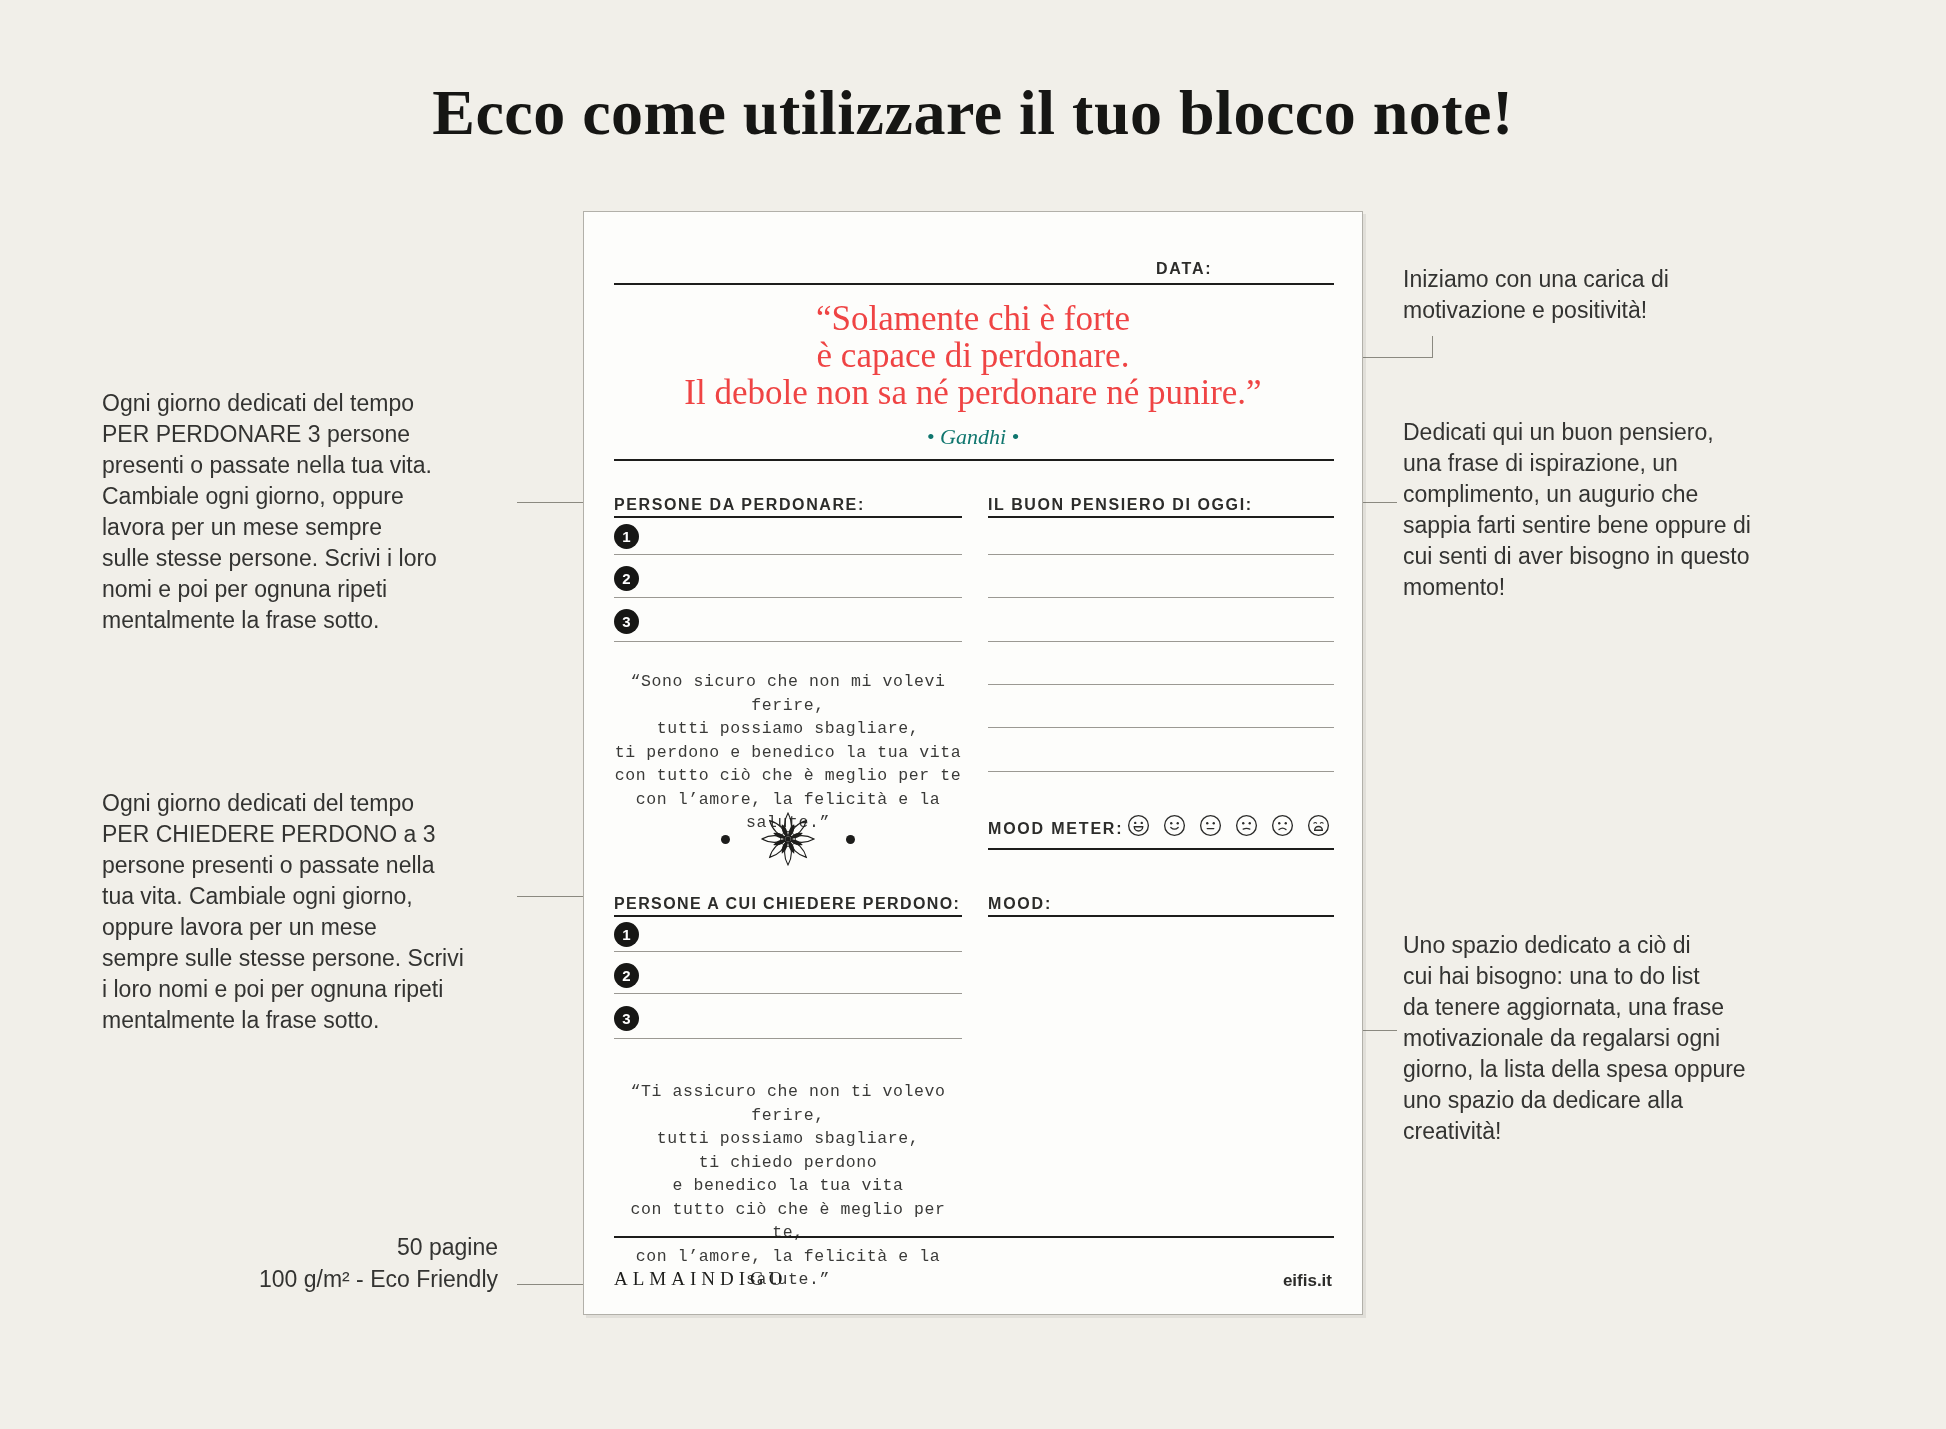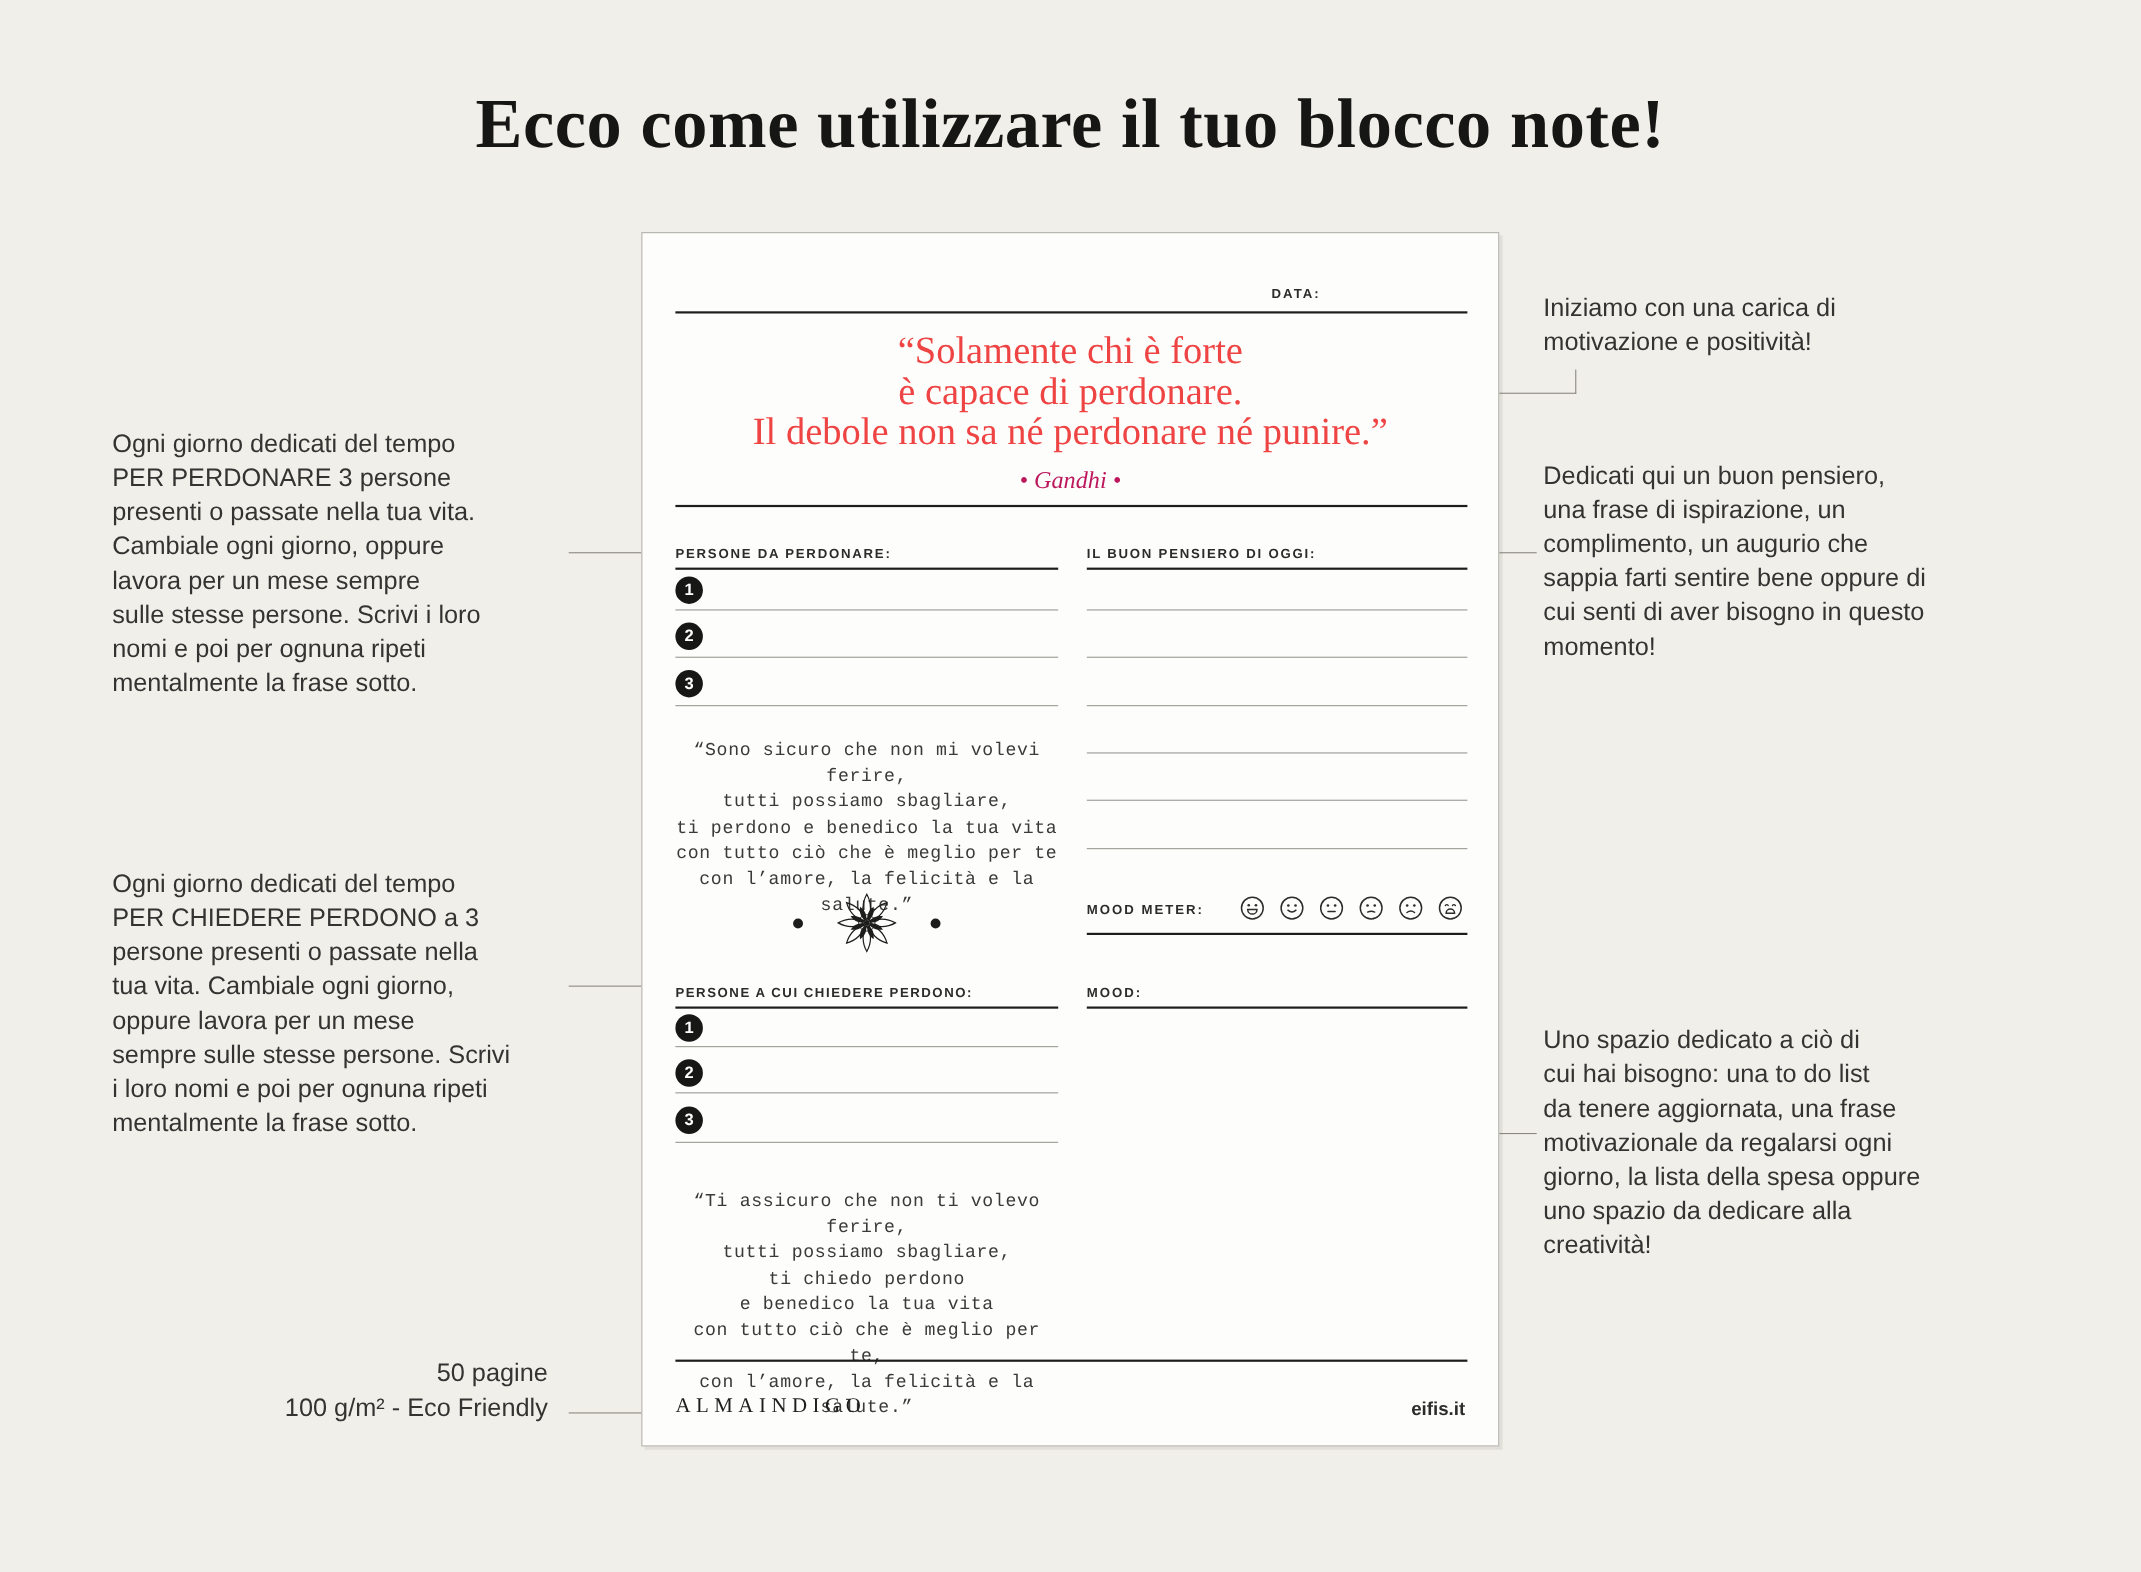--- a/index.html
+++ b/index.html
@@ -35,21 +35,21 @@
   .cdot{width:6px;height:6px;border-radius:50%;background:#55534c;}
   
   .notepad{
     left:583px;top:211px;width:780px;height:1104px;
     background:#fdfdfb;
     border:1px solid #b2b0a9;
     box-shadow:3px 3px 0 rgba(90,88,80,0.10);
     box-sizing:border-box;
   }
   .np-label{
-    font-size:12px;
+    font-size:16px;
     letter-spacing:1.8px;
     color:#2c2c2a;
     font-weight:600;
   }
   .np-rule-thick{height:2px;background:#1d1d1b;}
   .np-rule-thin{height:1px;background:#9b9993;}
   .np-quote{
     left:0;right:0;top:88px;
     text-align:center;
     font-family:"Liberation Serif", serif;
@@ -57,21 +57,21 @@
     line-height:37px;
     color:#ef4444;
     white-space:pre-line;
   }
   .np-author{
     left:0;right:0;top:212px;
     text-align:center;
     font-family:"Liberation Serif", serif;
     font-style:italic;
     font-size:22px;
-    color:#be185d;
+    color:#0f766e;
   }
   .badge{
     width:25px;height:25px;border-radius:50%;
     background:#171715;color:#ffffff;
     font-size:15px;font-weight:bold;
     display:flex;align-items:center;justify-content:center;
   }
   .mantra{
     text-align:center;
     font-size:16.5px;

